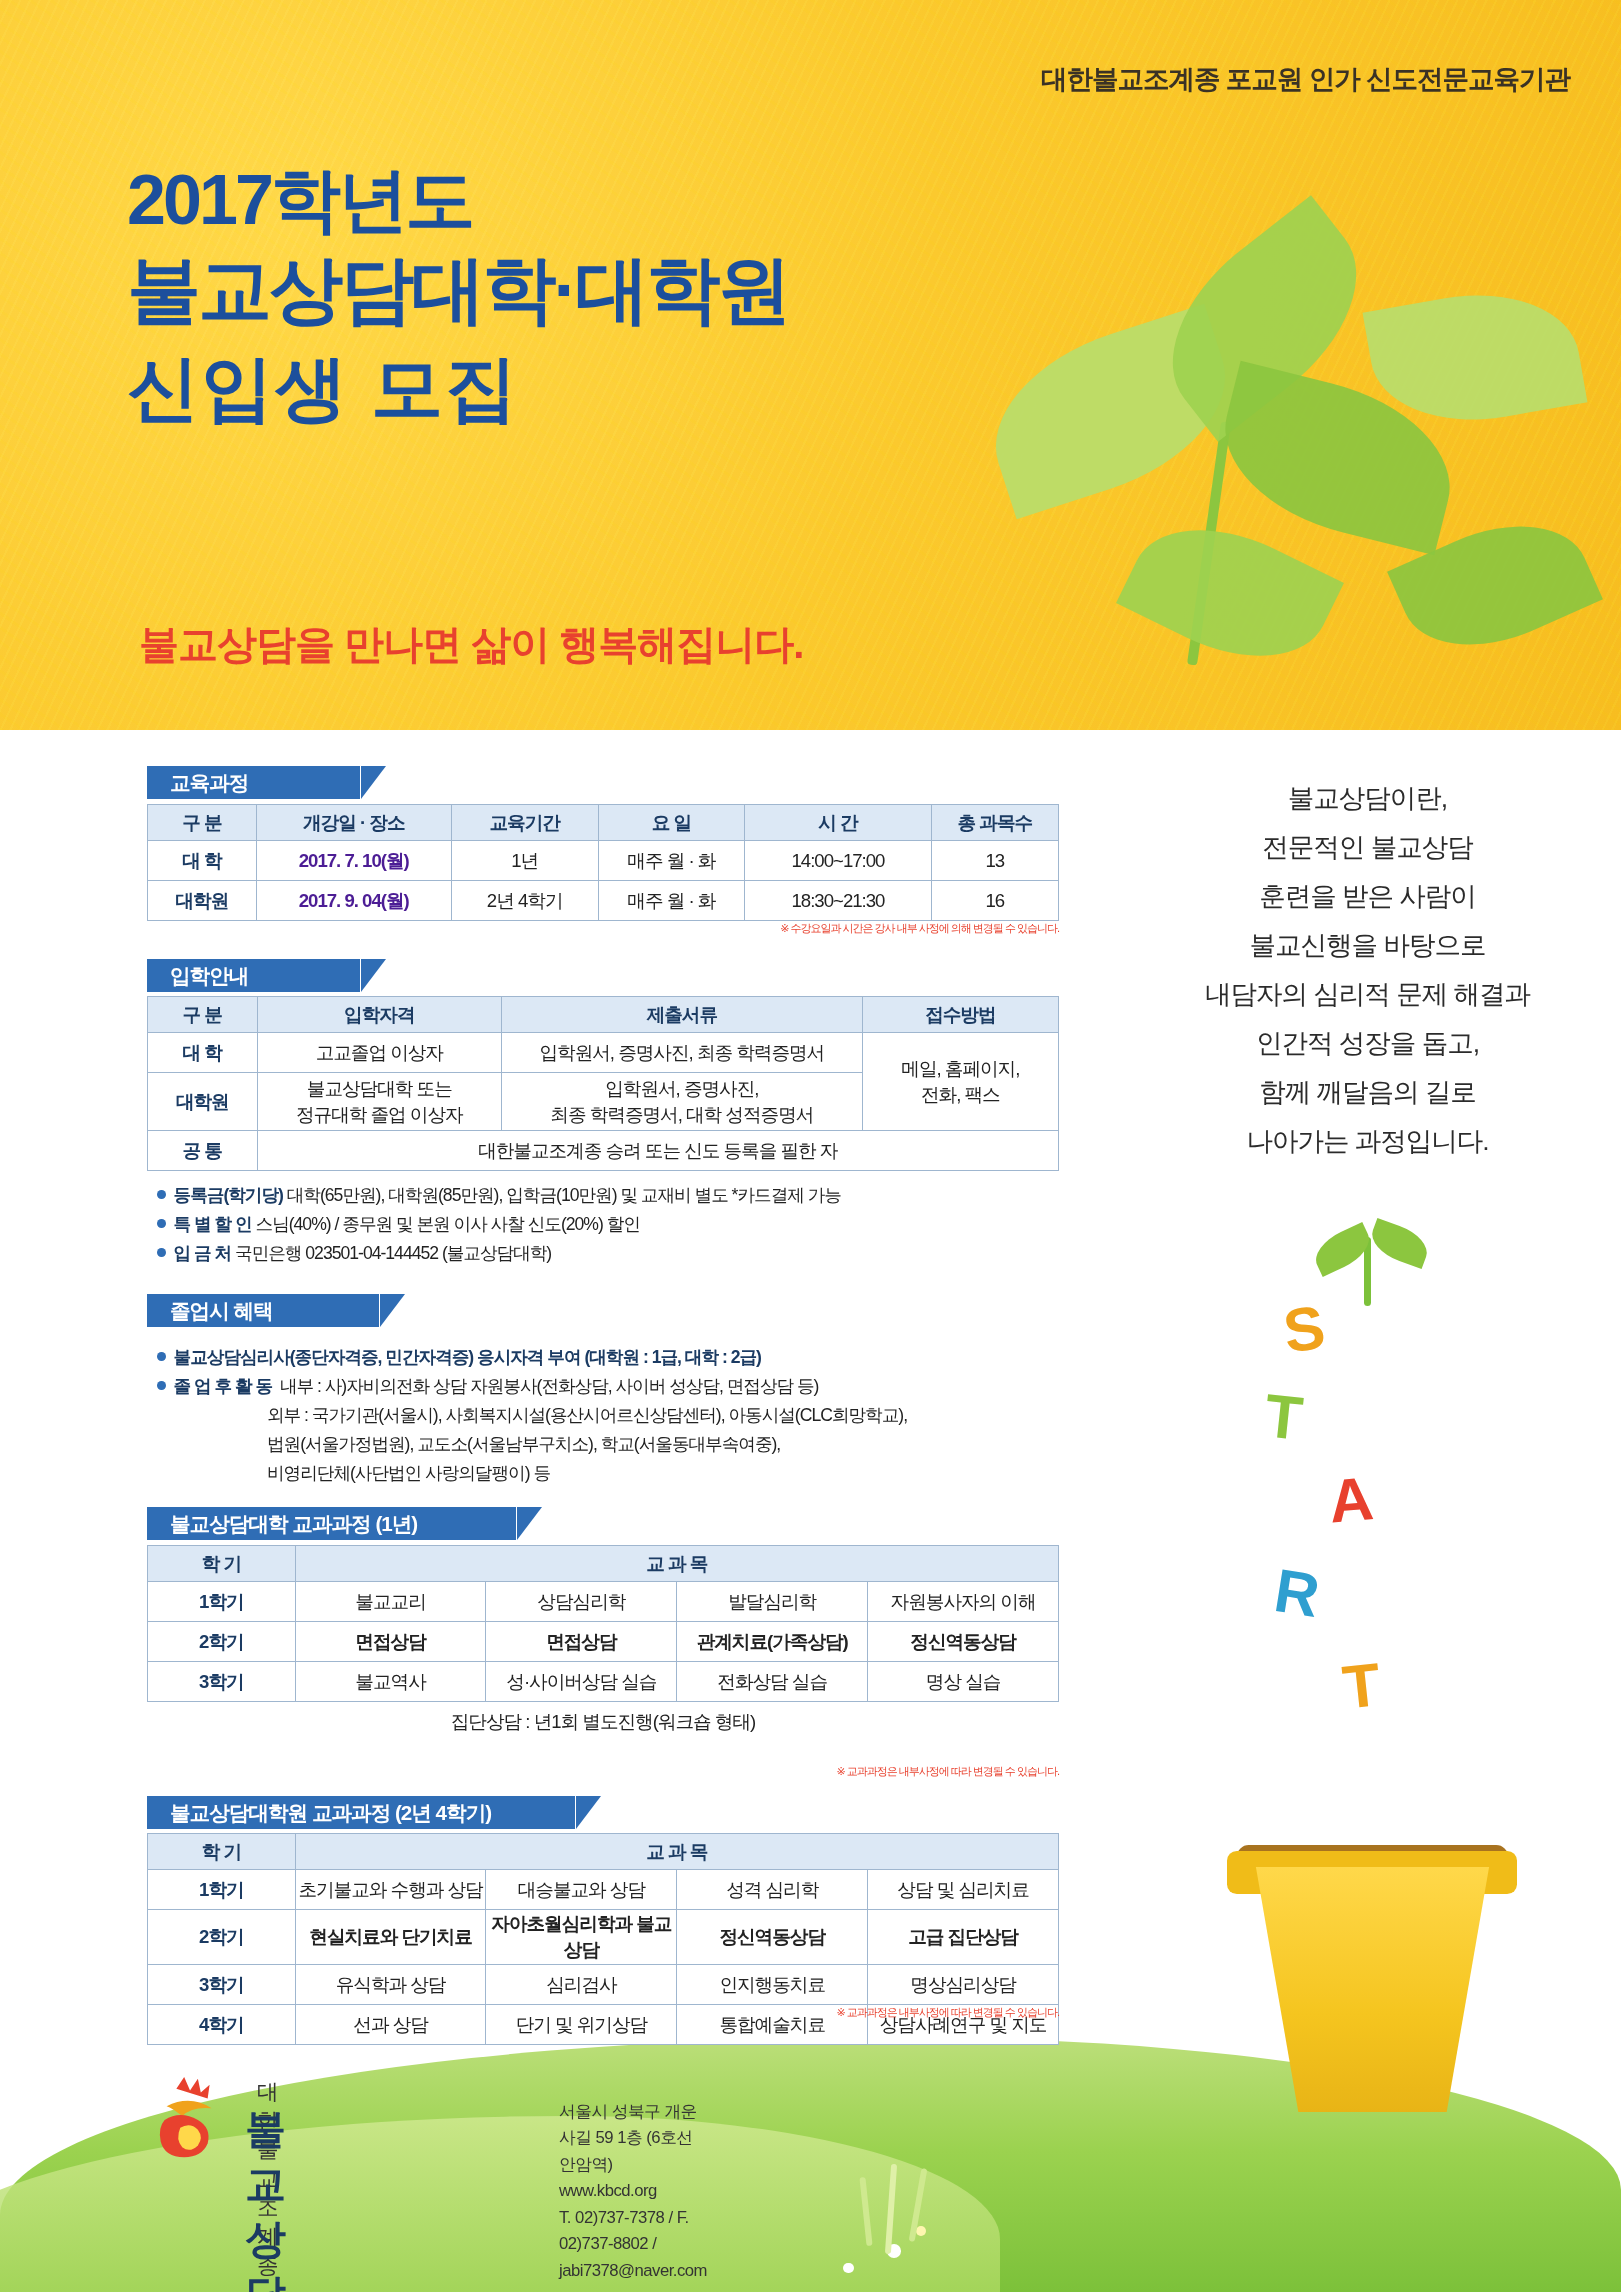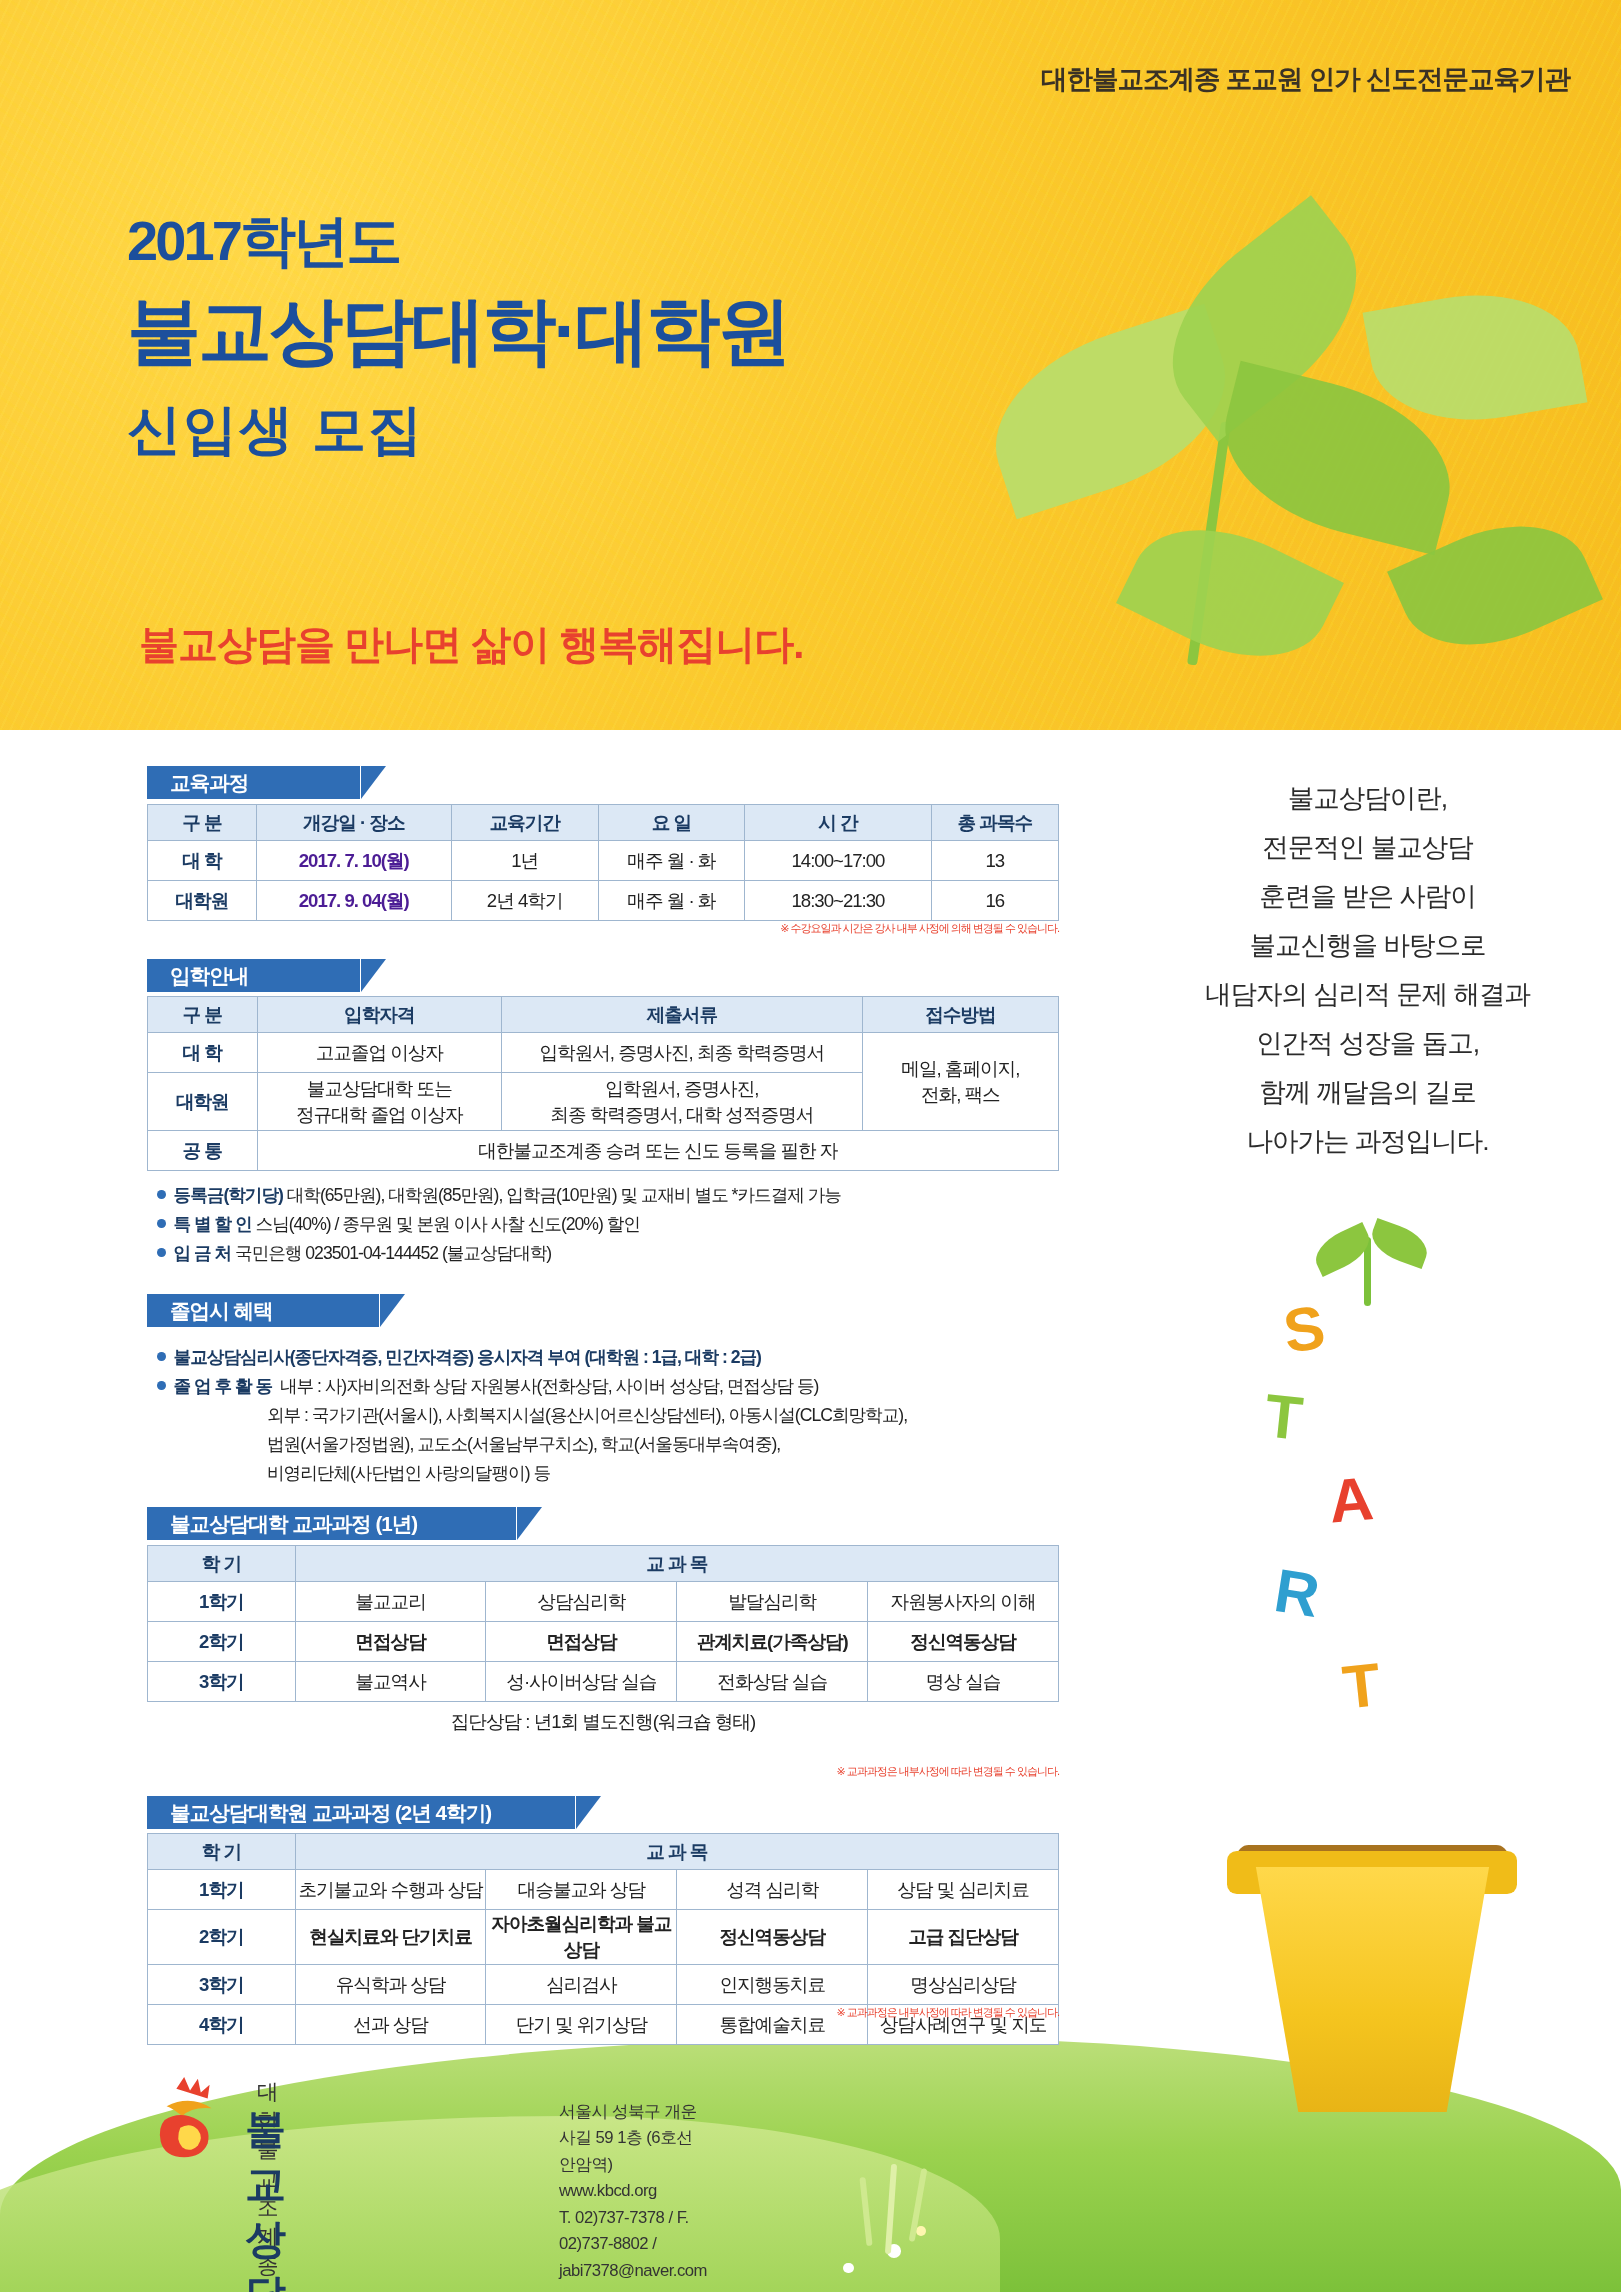--- a/index.html
+++ b/index.html
@@ -26,23 +26,23 @@
     mix-blend-mode:overlay;
   }
   .hero-top-line{
     position:absolute;right:51px;top:61px;
     font-size:26.5px;font-weight:bold;color:#3a3225;letter-spacing:-1px;
   }
   .hero-title{
     position:absolute;left:127px;top:157px;
     color:#1c4f9c;font-weight:bold;letter-spacing:-2.9px;
   }
-  .hero-title .l1{font-size:56px;line-height:86px;margin-top:41px;}
+  .hero-title .l1{font-size:70px;line-height:86px;}
   .hero-title .l2{font-size:74px;line-height:94px;}
-  .hero-title .l3{font-size:54px;line-height:102px;letter-spacing:2px;}
+  .hero-title .l3{font-size:72px;line-height:102px;letter-spacing:2px;}
   .hero-sub{
     position:absolute;left:139px;top:617px;
     color:#e8412e;font-size:40px;font-weight:bold;letter-spacing:-1px;
   }
 
   
   .leaf{position:absolute;background:#9ed14f;border-radius:60% 0 60% 0;opacity:.92;}
   .leaf.s2{background:#b8dd6b;}
   .leaf.s3{background:#8cc63f;}
   .stem{position:absolute;background:#8cc63f;border-radius:3.9px;}

